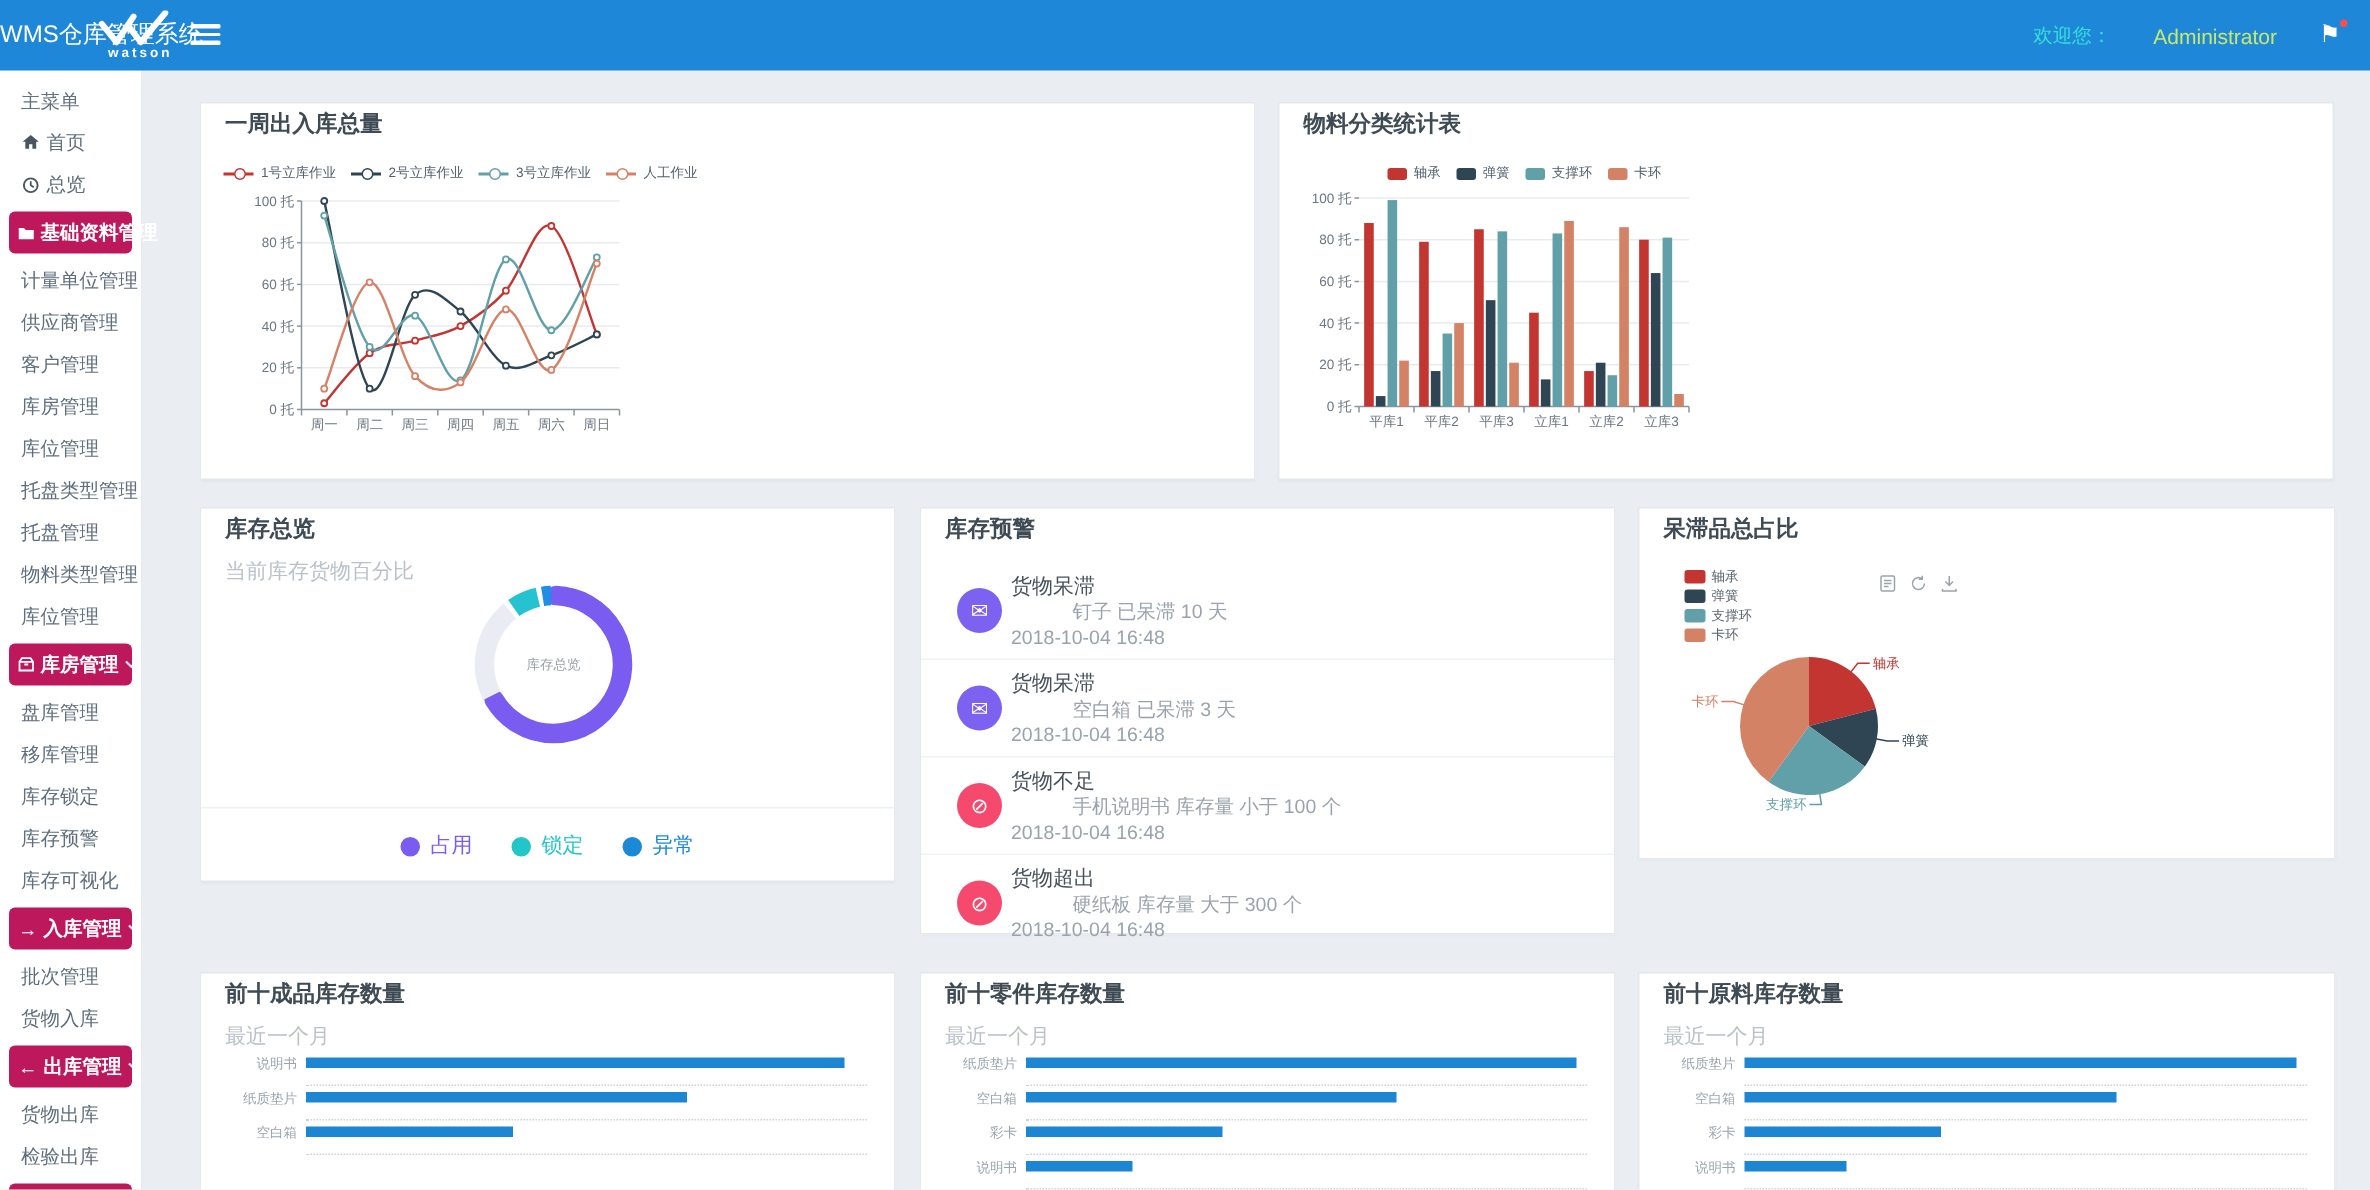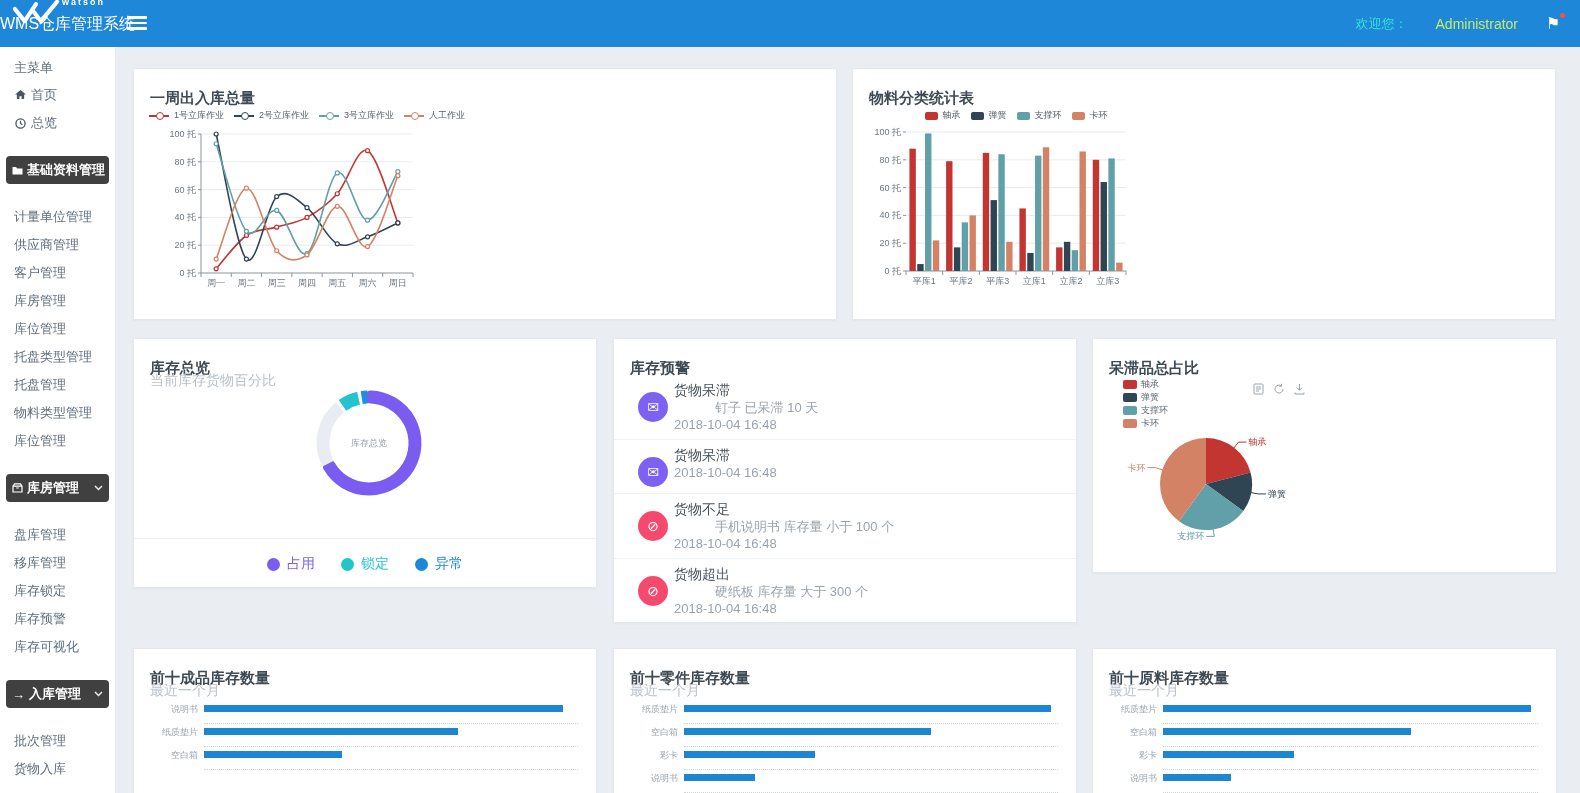--- a/index.html
+++ b/index.html
@@ -1,43 +1,43 @@
 <!DOCTYPE html>
 <html><head>
 <meta charset="utf-8">
 <style>
   html,body{margin:0;padding:0}
   body{width:1580px;height:793px;position:relative;overflow:hidden;background:#eaeef2;
        font-family:"Liberation Sans","DejaVu Sans",sans-serif;font-size:13px;color:#3e4a54}
   
   #app-header{position:absolute;left:0;top:0;width:1580px;height:47px;background:#1e87d8;z-index:5}
-  #brand{position:absolute;left:0;top:0;width:115px;height:47px;display:flex;flex-direction:row;align-items:flex-start;justify-content:center}
+  #brand{position:absolute;left:0;top:0;width:115px;height:47px;display:flex;flex-direction:column;align-items:flex-end;justify-content:center}
   #brand .brand-text{color:#fff;font-size:9px;font-weight:bold;letter-spacing:2px;margin-top:-3px}
   #hamburger{position:absolute;left:127px;top:16px;width:20px;height:15px;cursor:pointer}
   #hamburger div{height:2.6px;background:#fff;margin-bottom:3px;border-radius:1px}
   #page-title{position:absolute;left:0;top:0;width:100%;height:47px;line-height:47px;text-align:left;color:#fff;font-size:16px}
   #header-right{position:absolute;right:16px;top:0;height:48px;display:flex;align-items:center;gap:28px}
   #welcome-label{color:#35e0da;font-size:13px}
   #username{color:#c6e96e;font-size:14px}
   #flag-wrap{position:relative;width:18px;height:20px}
   #flag-glyph{color:#fff;font-size:16px;line-height:20px}
   #flag-badge{position:absolute;right:-1px;top:-1px;width:5px;height:5px;border-radius:50%;background:#ff4d4f}
   
-  #sidebar{position:absolute;left:0;top:47px;width:115px;bottom:0;background:#fff;box-shadow:1px 0 0 #e7ebee;padding-top:8px;box-sizing:border-box;z-index:4}
+  #sidebar{position:absolute;left:0;top:47px;width:94px;bottom:0;background:#fff;box-shadow:1px 0 0 #e7ebee;padding-top:8px;box-sizing:border-box;z-index:4}
   .side-heading{height:26px;line-height:26px;padding-left:14px;color:#64727f;font-size:13px}
   .side-link{height:28px;line-height:28px;padding-left:14px;color:#5f6e7d;font-size:13px;cursor:pointer;display:flex;align-items:center;gap:5px;white-space:nowrap}
   .side-link .lnk-icon{display:inline-flex;width:12px;justify-content:center;color:#4a5560}
-  .side-group{height:28px;margin:19px 6px;border-radius:4px;background:#404040;color:#fff;font-size:13px;font-weight:600;
+  .side-group{height:28px;margin:4px 6px;border-radius:4px;background:#be185d;color:#fff;font-size:13px;font-weight:600;
               display:flex;align-items:center;gap:4px;padding:0 6px;cursor:pointer;white-space:nowrap}
   .side-group .grp-label{flex:1}
   .side-group .chev{display:inline-flex}
   
   #main{position:absolute;left:115px;top:47px;right:0;bottom:0;background:#eaeef2}
   .card{position:absolute;background:#fff;border:1px solid #e3e8ec;box-shadow:0 1px 2px rgba(0,0,0,.04);box-sizing:border-box}
-  .card-title{position:absolute;left:16px;top:20px;font-size:15px;font-weight:600;color:#3e4a54}
+  .card-title{position:absolute;left:16px;top:4px;font-size:15px;font-weight:600;color:#3e4a54}
   .card-subtitle{position:absolute;left:16px;top:33px;font-size:14px;color:#b9c1c9}
   #card-weekly{left:18px;top:21px;width:704px;height:252px}
   #card-materials{left:737px;top:21px;width:704px;height:252px}
   #card-overview{left:18px;top:291px;width:464px;height:250px}
   #card-alerts{left:498px;top:291px;width:464px;height:285px}
   #card-stagnant{left:977px;top:291px;width:465px;height:235px}
   #card-finished{left:18px;top:601px;width:464px;height:250px}
   #card-parts{left:498px;top:601px;width:464px;height:250px}
   #card-raw{left:977px;top:601px;width:465px;height:250px}
   
@@ -439,20 +439,21 @@
           <div class="alert-body">
             <div class="alert-title">货物呆滞</div>
             <div class="alert-msg">钉子 已呆滞 10 天</div>
             <div class="alert-time">2018-10-04 16:48</div>
           </div>
         </div>
         <div class="alert-item">
           <div class="alert-ico" style="background: rgb(125, 98, 242);">✉</div>
           <div class="alert-body">
             <div class="alert-title">货物呆滞</div>
+            <div class="alert-msg">空白箱 已呆滞 3 天</div>
             <div class="alert-time">2018-10-04 16:48</div>
           </div>
         </div>
         <div class="alert-item">
           <div class="alert-ico" style="background: rgb(245, 74, 110);">⊘</div>
           <div class="alert-body">
             <div class="alert-title">货物不足</div>
             <div class="alert-msg">手机说明书 库存量 小于 100 个</div>
             <div class="alert-time">2018-10-04 16:48</div>
           </div>

